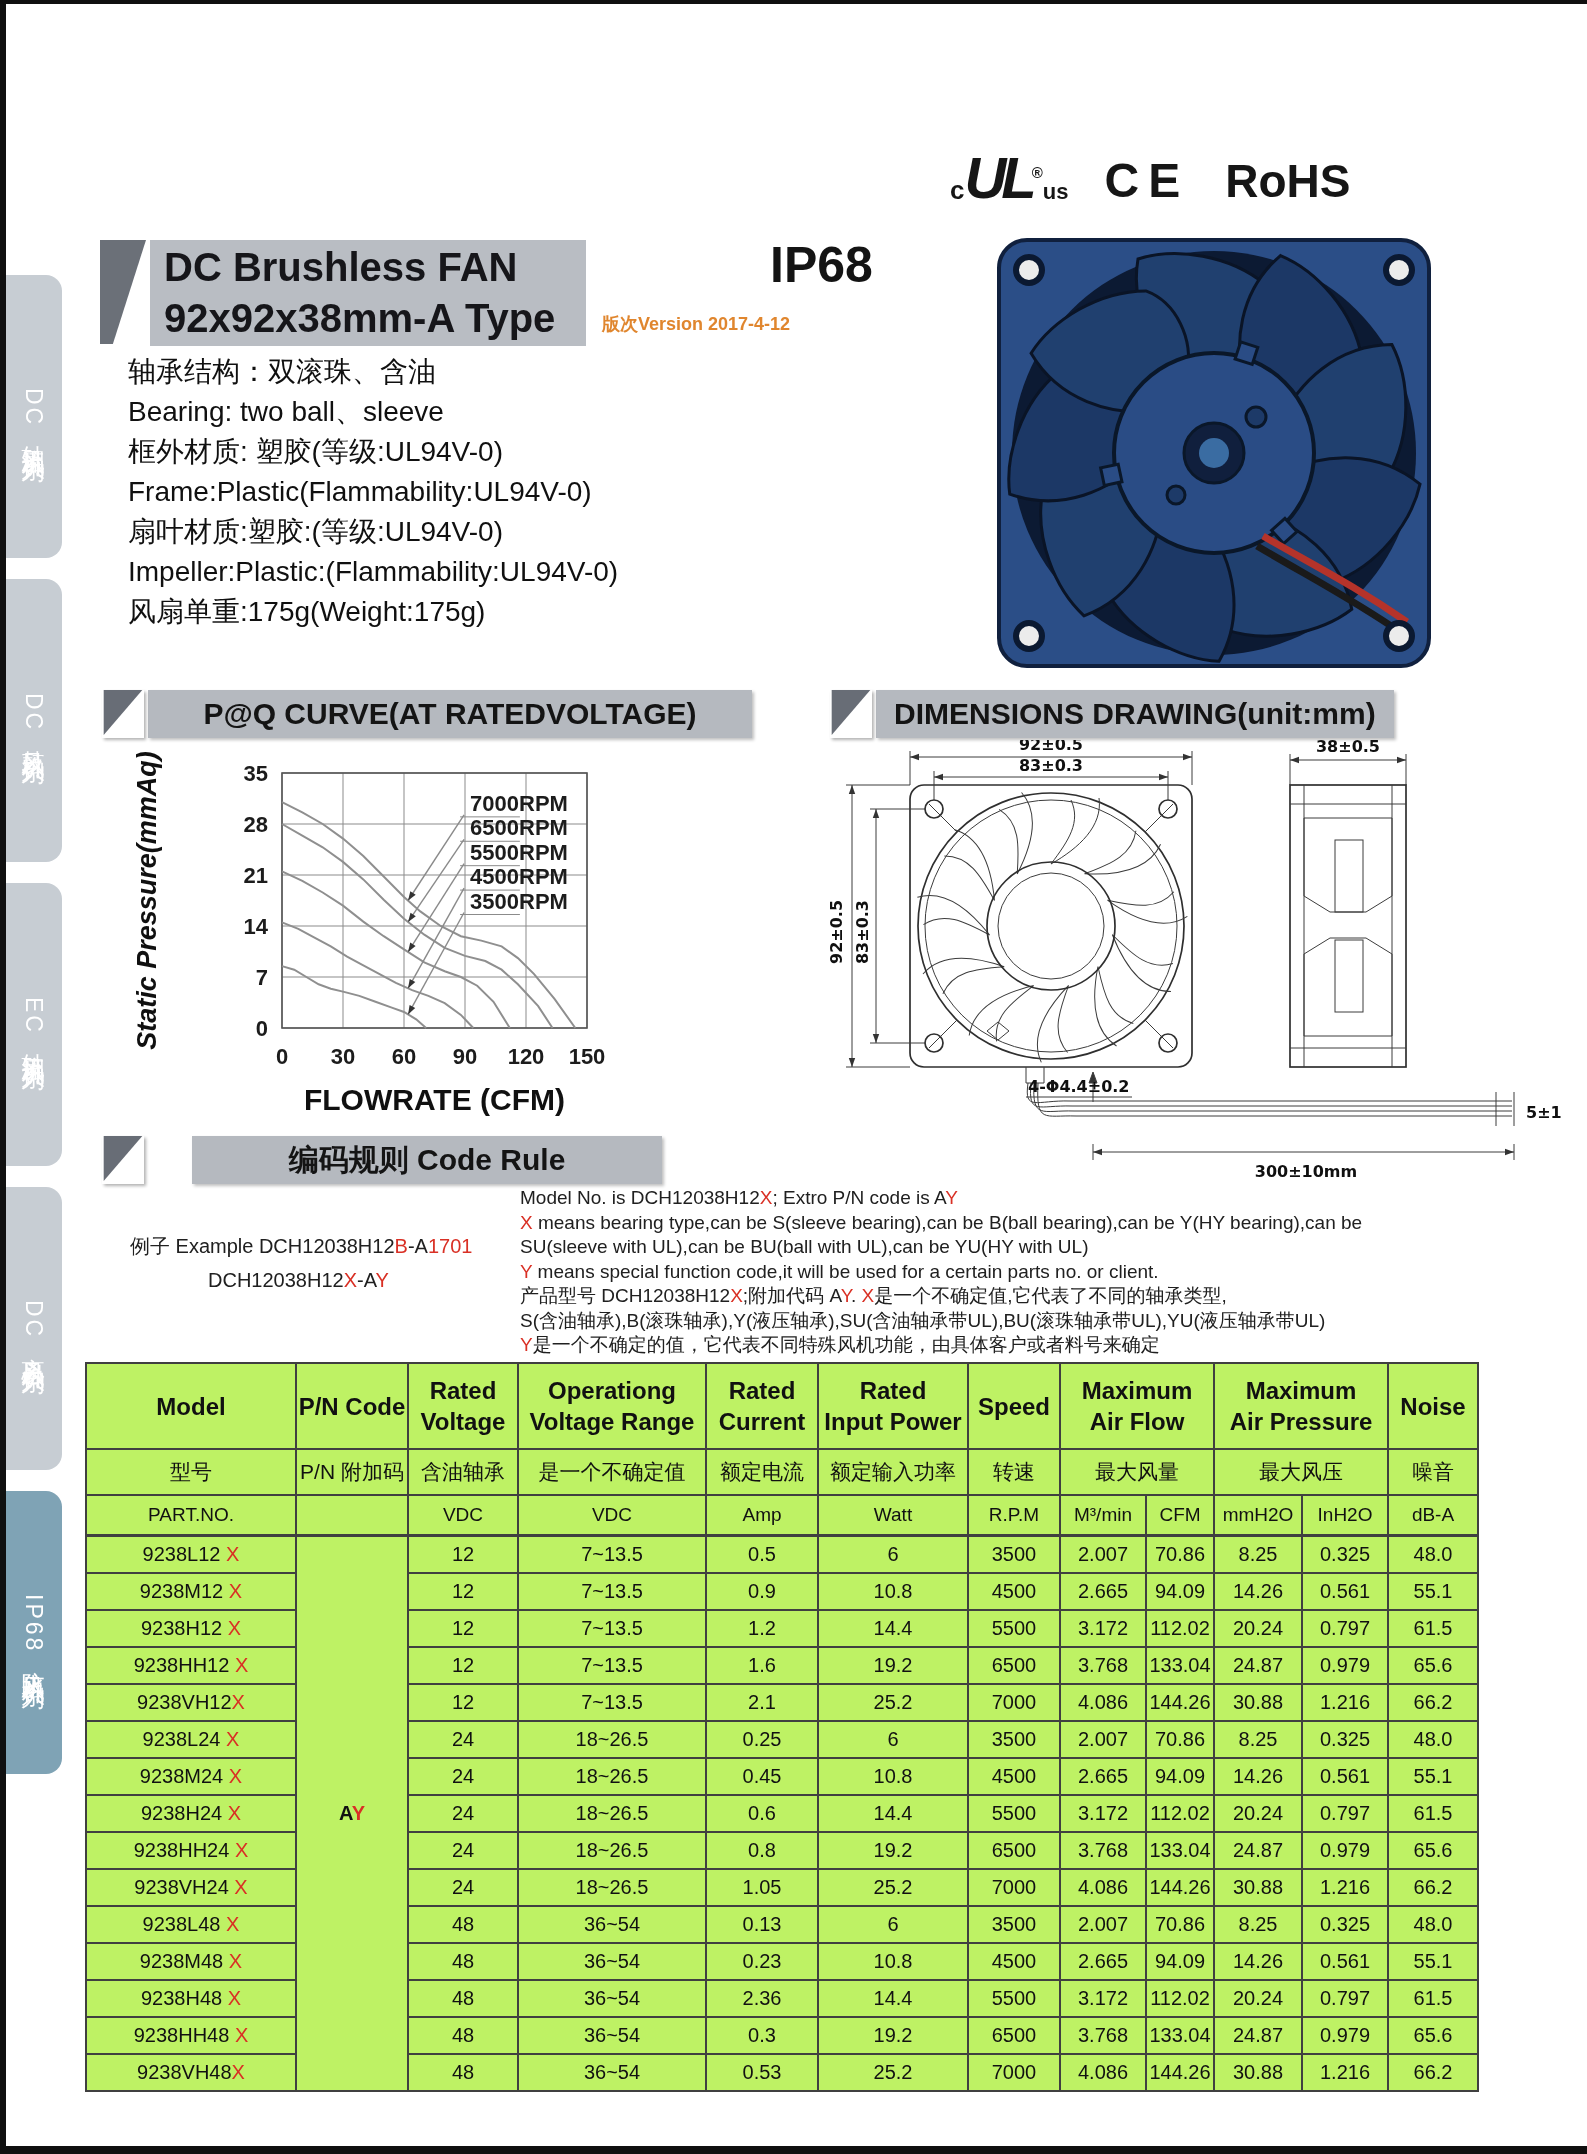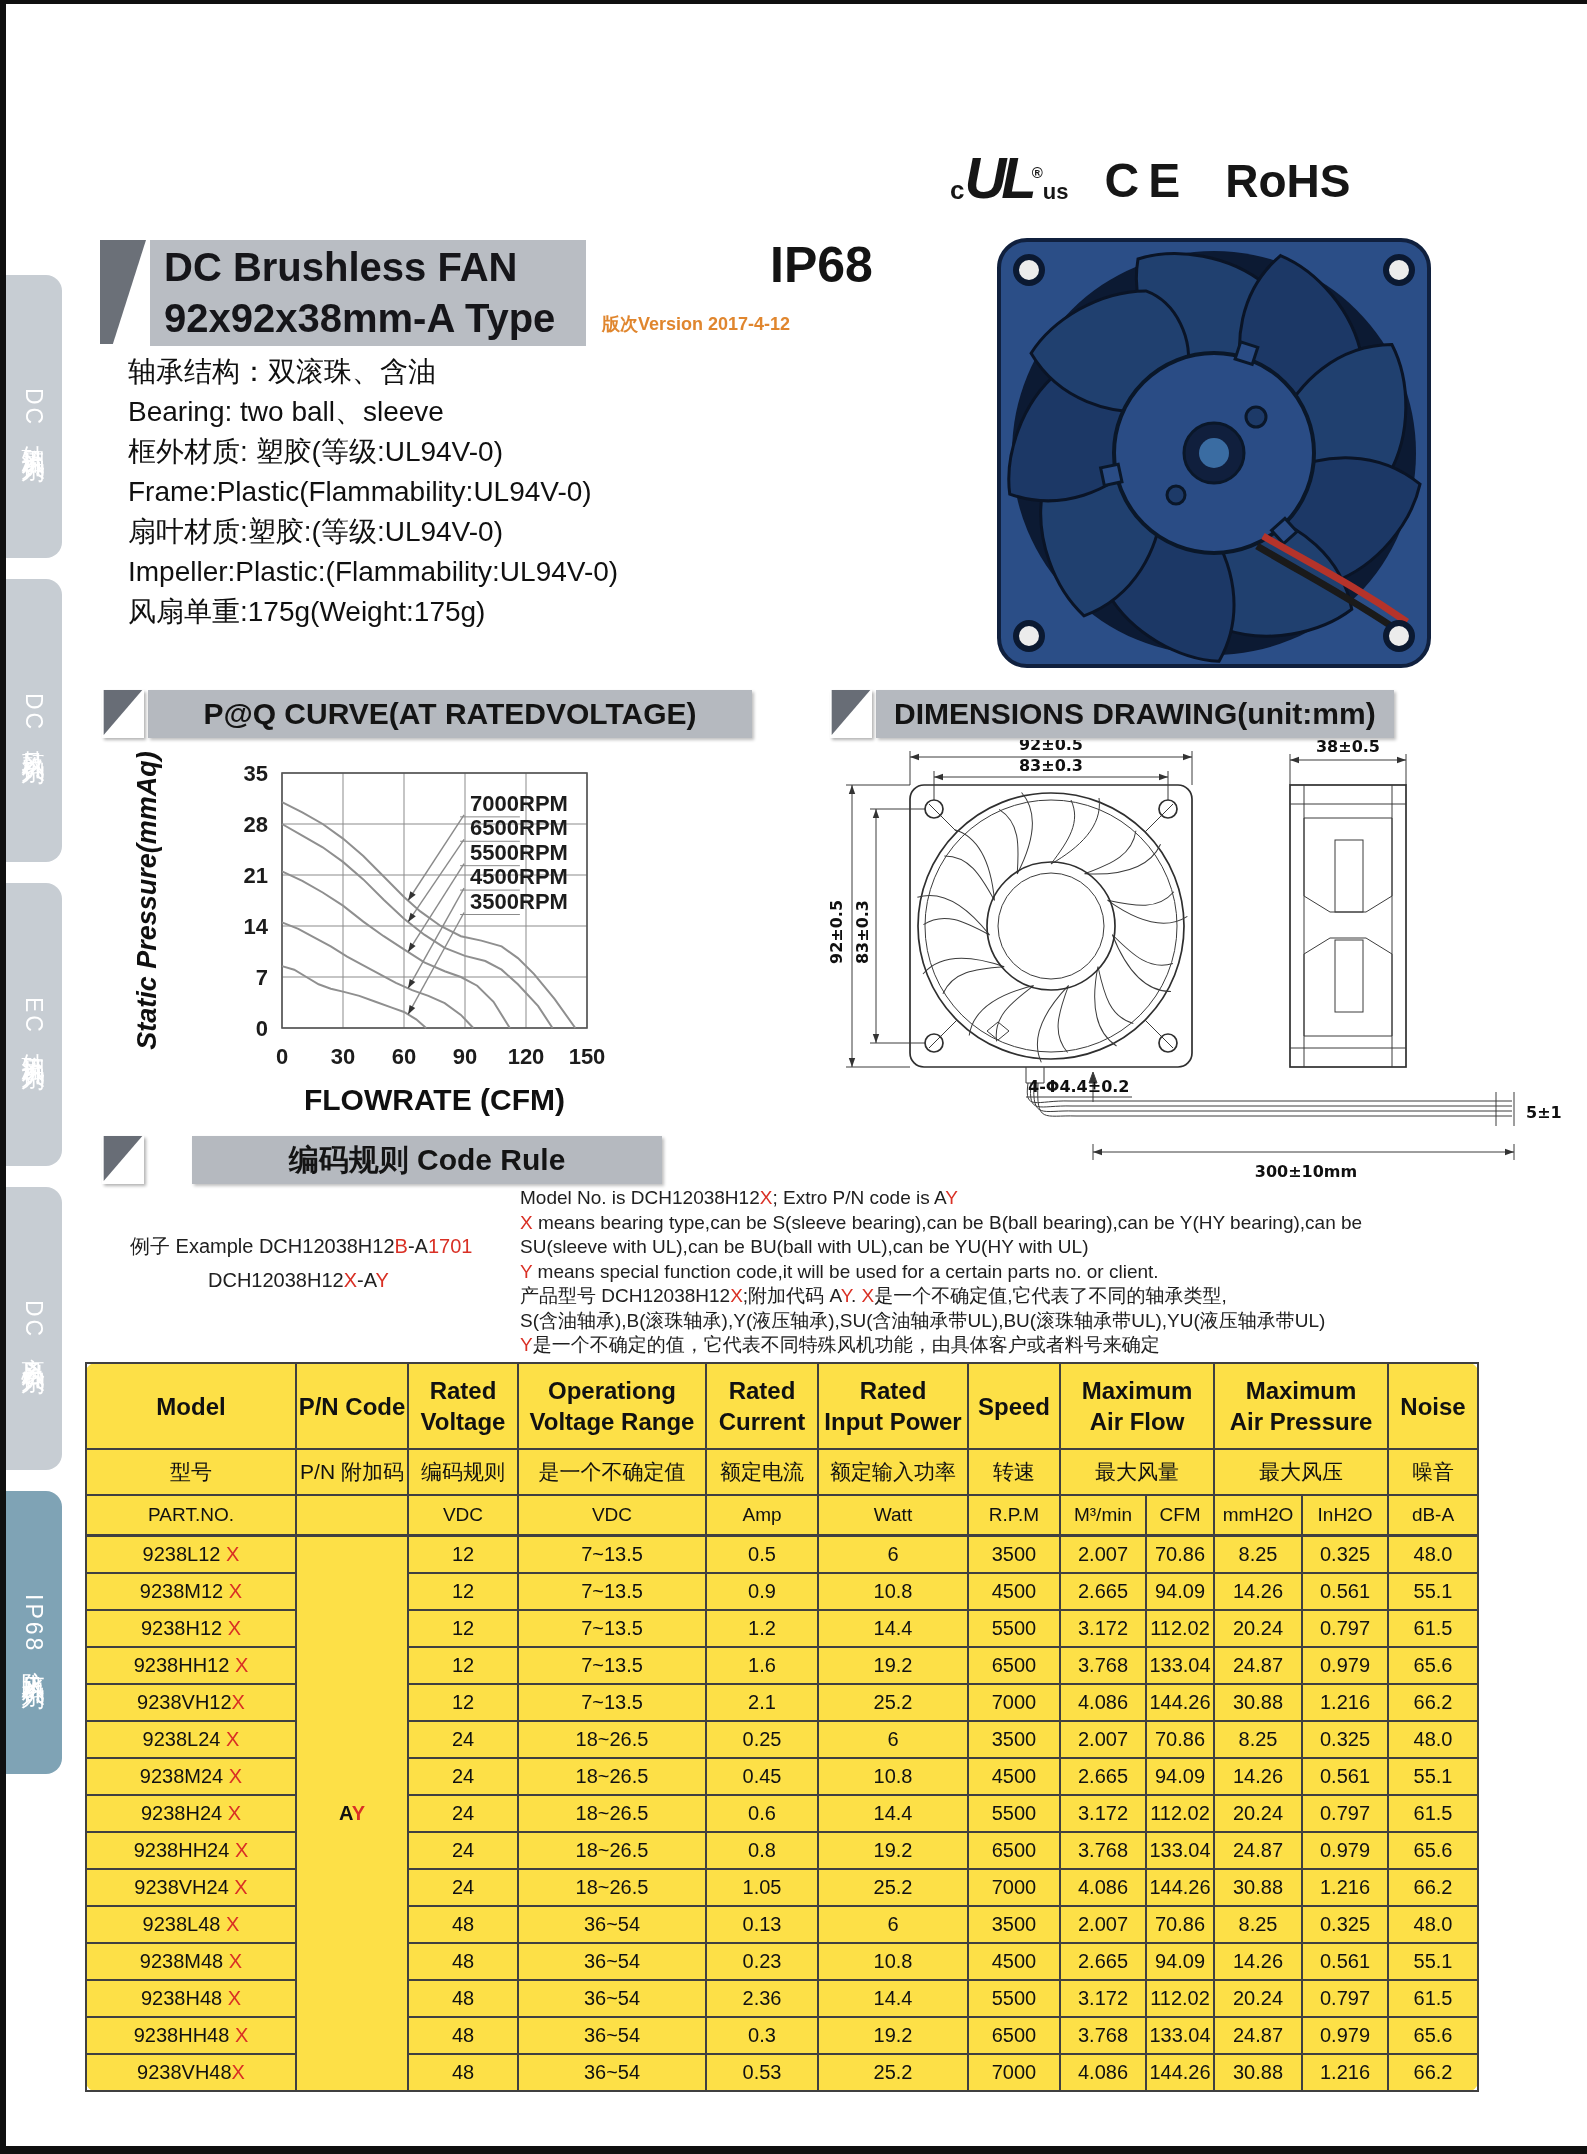--- a/index.html
+++ b/index.html
@@ -67,21 +67,21 @@
   .dimtxt{font:bold 16px "DejaVu Sans",sans-serif;fill:#101010;}
 
   
   .example{position:absolute;left:130px;top:1233px;font-size:20px;color:#202020;}
   .example .l2{margin-top:9px;margin-left:78px;}
   .rules{position:absolute;left:520px;top:1186px;width:1070px;font-size:19px;line-height:24.5px;color:#202020;}
   .rule-line{white-space:nowrap;}
   .red{color:#d93025;}
 
   
-  .spec-table{position:absolute;left:85px;top:1362px;border-collapse:collapse;background:#fde047;table-layout:fixed;border-radius:13px;}
+  .spec-table{position:absolute;left:85px;top:1362px;border-collapse:collapse;background:#bef264;table-layout:fixed;}
   .spec-table th,.spec-table td{border:2px solid #404040;text-align:center;vertical-align:middle;
       color:#111;padding:0;overflow:hidden;}
   tr.r-en th{font-size:24px;font-weight:bold;height:84px;line-height:31px;}
   tr.r-cn th{font-size:21px;font-weight:500;height:44px;}
   tr.r-un th{font-size:19px;font-weight:500;height:38px;border-bottom:3px solid #404040;}
   .spec-table tbody td{font-size:20px;height:35px;}
   td.model-cell{font-size:22px;}
   td.pn-cell{font-size:58px;font-weight:bold;letter-spacing:0px;}
 </style>
 </head>
@@ -375,21 +375,21 @@
           <th colspan="1">Rated<br>Current</th>
           <th colspan="1">Rated<br>Input Power</th>
           <th colspan="1">Speed</th>
           <th colspan="2">Maximum<br>Air Flow</th>
           <th colspan="2">Maximum<br>Air Pressure</th>
           <th colspan="1">Noise</th>
         </tr>
         <tr class="r-cn">
           <th colspan="1">型号</th>
           <th colspan="1">P/N 附加码</th>
-          <th colspan="1">编码规则</th>
+          <th colspan="1">含油轴承</th>
           <th colspan="1">是一个不确定值</th>
           <th colspan="1">额定电流</th>
           <th colspan="1">额定输入功率</th>
           <th colspan="1">转速</th>
           <th colspan="2">最大风量</th>
           <th colspan="2">最大风压</th>
           <th colspan="1">噪音</th>
         </tr>
         <tr class="r-un">
           <th>PART.NO.</th>

